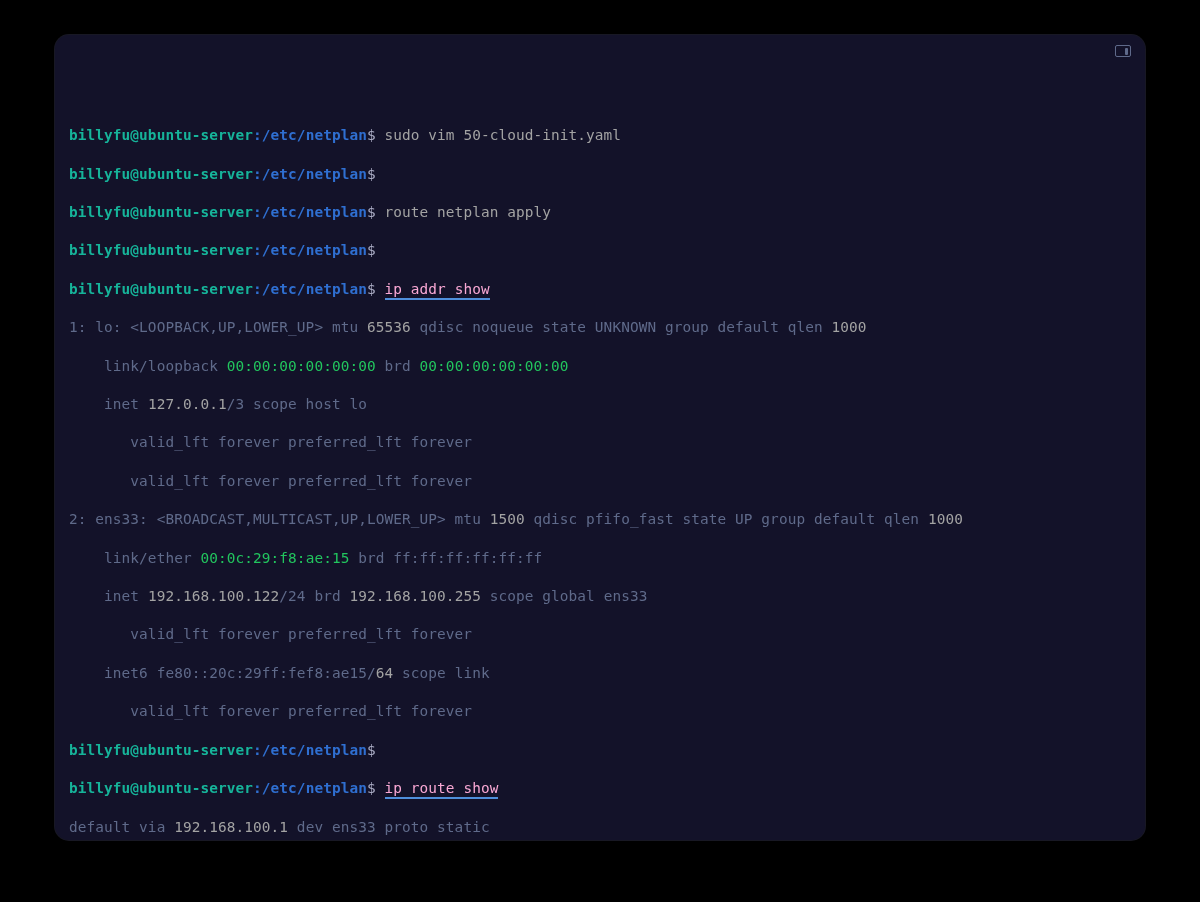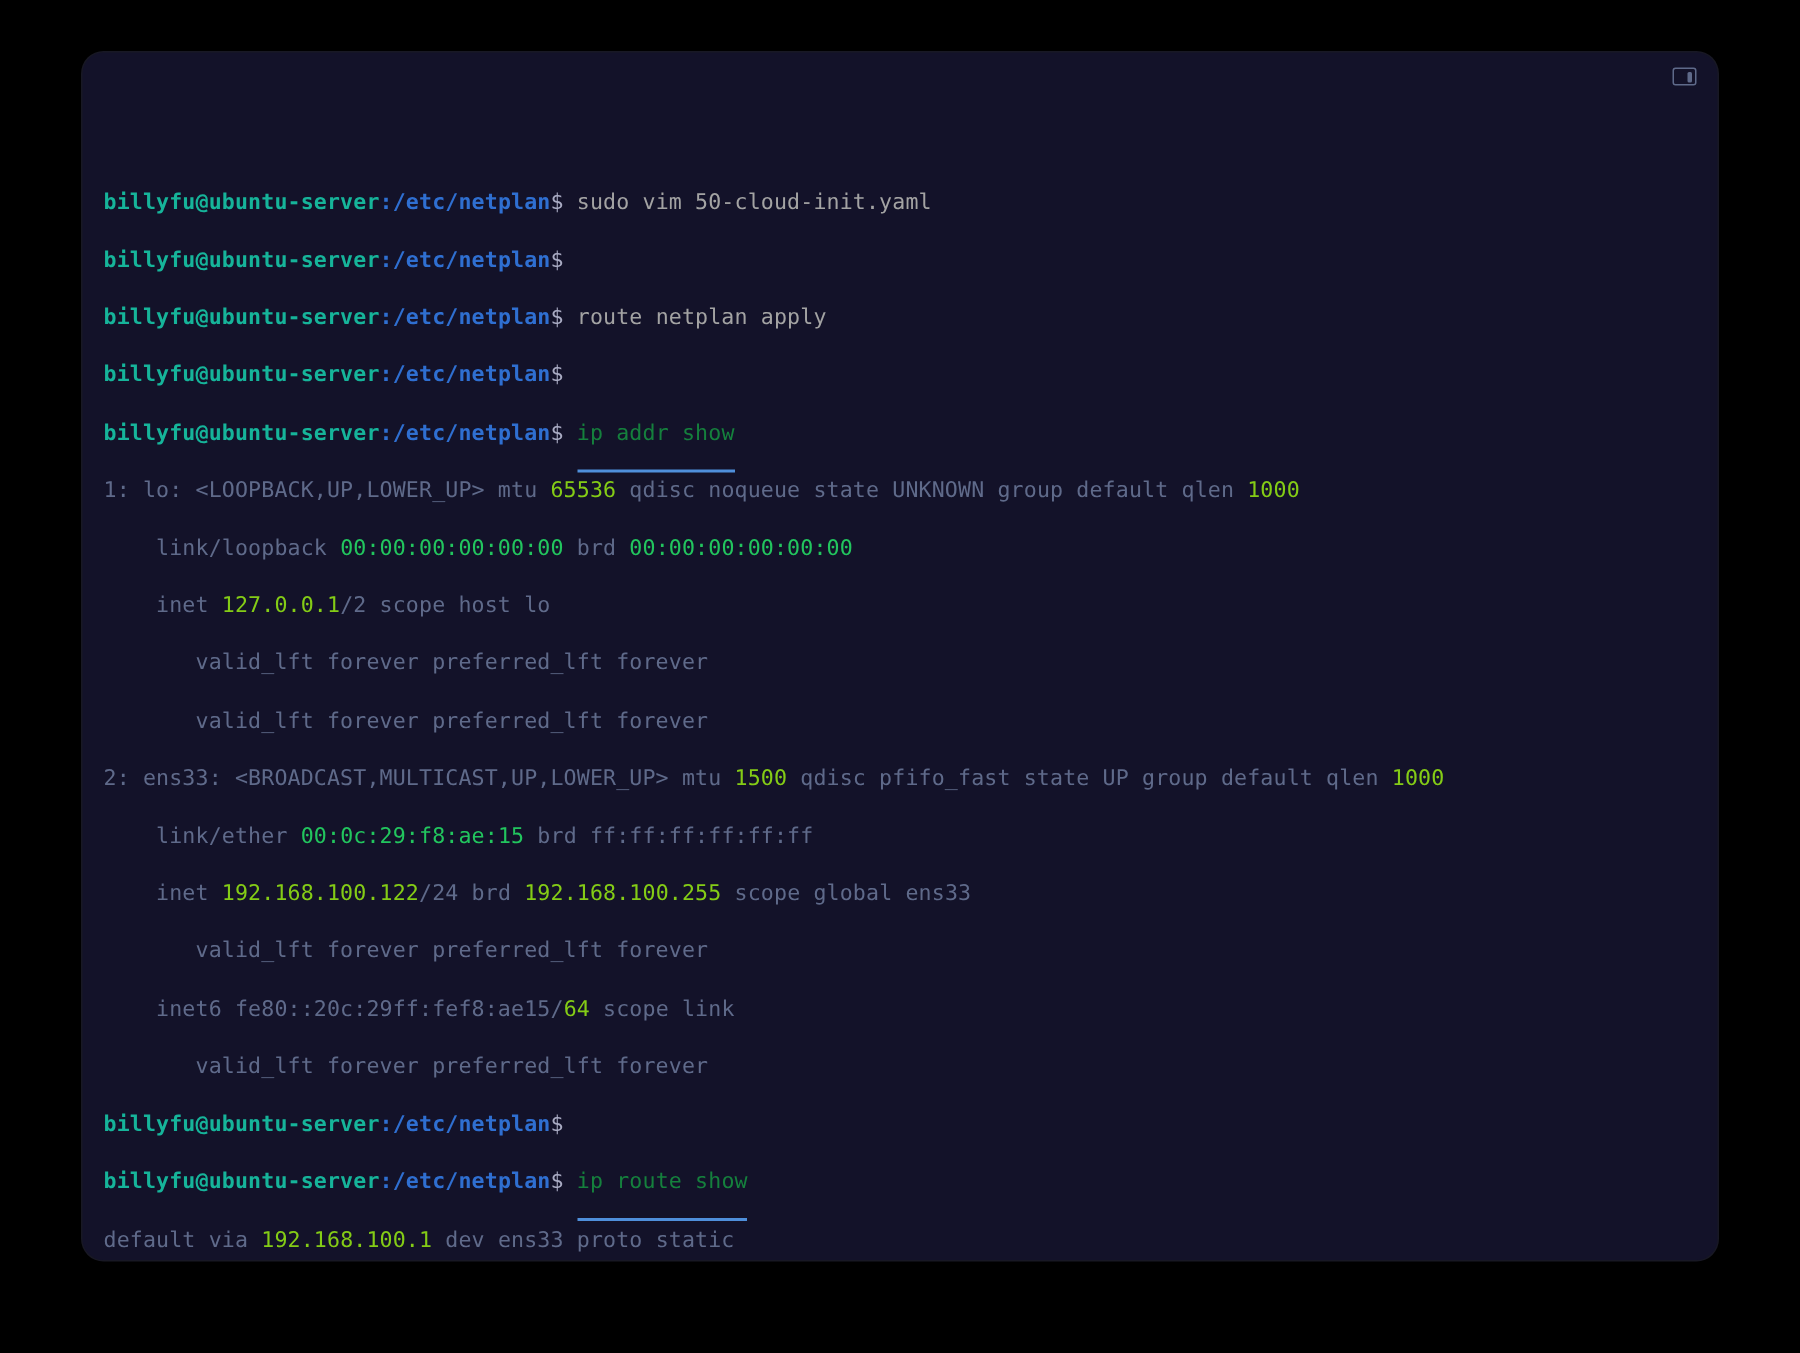--- a/index.html
+++ b/index.html
@@ -51,42 +51,42 @@
     font-size: 14.4px;
     line-height: 19.2px;
     white-space: pre;
     letter-spacing: 0.1px;
   }
   .line { display: block; }
   .user   { color: #16b49a; font-weight: bold; }
   .path   { color: #2f6fd1; font-weight: bold; }
   .dollar { color: #a9abc3; }
   .cmd    { color: #a3a3a3; }
-  .cmd-ul { color: #15803d; border-bottom: 2px solid #4f8fdb; padding-bottom: 16px; }
+  .cmd-ul { color: #f9a8d4; border-bottom: 2px solid #4f8fdb; padding-bottom: 1px; }
   .out    { color: #5f6a8a; }
-  .hl     { color: #84cc16; }
+  .hl     { color: #a3a3a3; }
   .cyan   { color: #22c55e; }
 </style>
 </head>
 <body>
 
 <div class="window">
   <div class="titlebar">
     <span class="sidebar-icon"></span>
   </div>
 
   <div class="term">
 <span class="line"><span class="user">billyfu@ubuntu-server</span><span class="path">:</span><span class="path">/etc/netplan</span><span class="dollar">$</span><span class="cmd"> sudo vim 50-cloud-init.yaml</span></span>
 <span class="line"><span class="user">billyfu@ubuntu-server</span><span class="path">:</span><span class="path">/etc/netplan</span><span class="dollar">$</span></span>
 <span class="line"><span class="user">billyfu@ubuntu-server</span><span class="path">:</span><span class="path">/etc/netplan</span><span class="dollar">$</span><span class="cmd"> route netplan apply</span></span>
 <span class="line"><span class="user">billyfu@ubuntu-server</span><span class="path">:</span><span class="path">/etc/netplan</span><span class="dollar">$</span></span>
 <span class="line"><span class="user">billyfu@ubuntu-server</span><span class="path">:</span><span class="path">/etc/netplan</span><span class="dollar">$</span><span class="cmd"> </span><span class="cmd-ul">ip addr show</span></span>
 <span class="line out"><span>1: lo: &lt;LOOPBACK,UP,LOWER_UP&gt; mtu </span><span class="hl">65536</span><span> qdisc noqueue state UNKNOWN group default qlen </span><span class="hl">1000</span></span>
 <span class="line out"><span>    link/loopback </span><span class="cyan">00:00:00:00:00:00</span><span> brd </span><span class="cyan">00:00:00:00:00:00</span></span>
-<span class="line out"><span>    inet </span><span class="hl">127.0.0.1</span><span>/2 scope host lo</span></span>
+<span class="line out"><span>    inet </span><span class="hl">127.0.0.1</span><span>/3 scope host lo</span></span>
 <span class="line out">       valid_lft forever preferred_lft forever</span>
 <span class="line out">       valid_lft forever preferred_lft forever</span>
 <span class="line out"><span>2: ens33: &lt;BROADCAST,MULTICAST,UP,LOWER_UP&gt; mtu </span><span class="hl">1500</span><span> qdisc pfifo_fast state UP group default qlen </span><span class="hl">1000</span></span>
 <span class="line out"><span>    link/ether </span><span class="cyan">00:0c:29:f8:ae:15</span><span> brd ff:ff:ff:ff:ff:ff</span></span>
 <span class="line out"><span>    inet </span><span class="hl">192.168.100.122</span><span>/24 brd </span><span class="hl">192.168.100.255</span><span> scope global ens33</span></span>
 <span class="line out">       valid_lft forever preferred_lft forever</span>
 <span class="line out"><span>    inet6 fe80::20c:29ff:fef8:ae15/</span><span class="hl">64</span><span> scope link</span></span>
 <span class="line out">       valid_lft forever preferred_lft forever</span>
 <span class="line"><span class="user">billyfu@ubuntu-server</span><span class="path">:</span><span class="path">/etc/netplan</span><span class="dollar">$</span></span>
 <span class="line"><span class="user">billyfu@ubuntu-server</span><span class="path">:</span><span class="path">/etc/netplan</span><span class="dollar">$</span><span class="cmd"> </span><span class="cmd-ul">ip route show</span></span>

